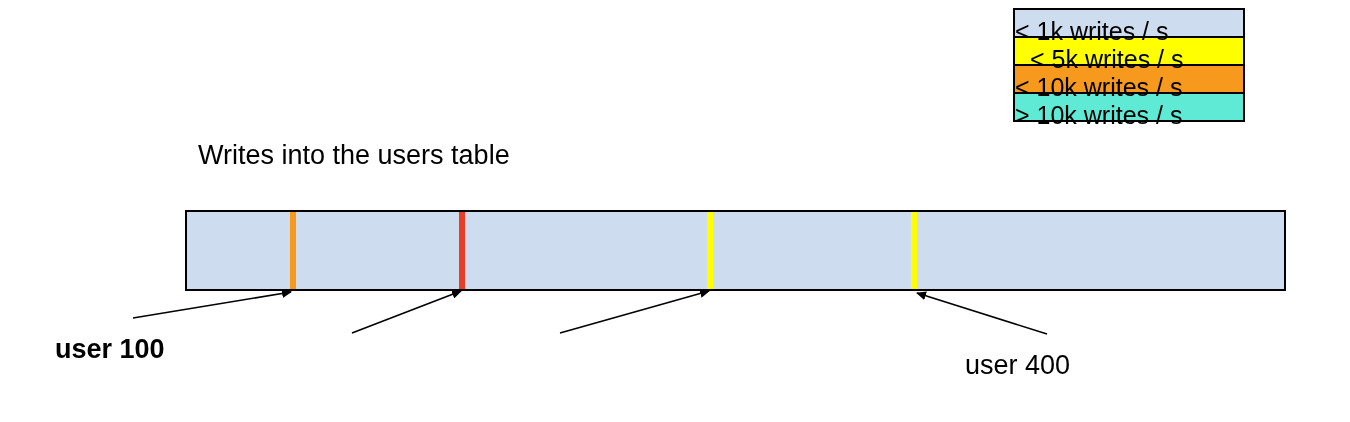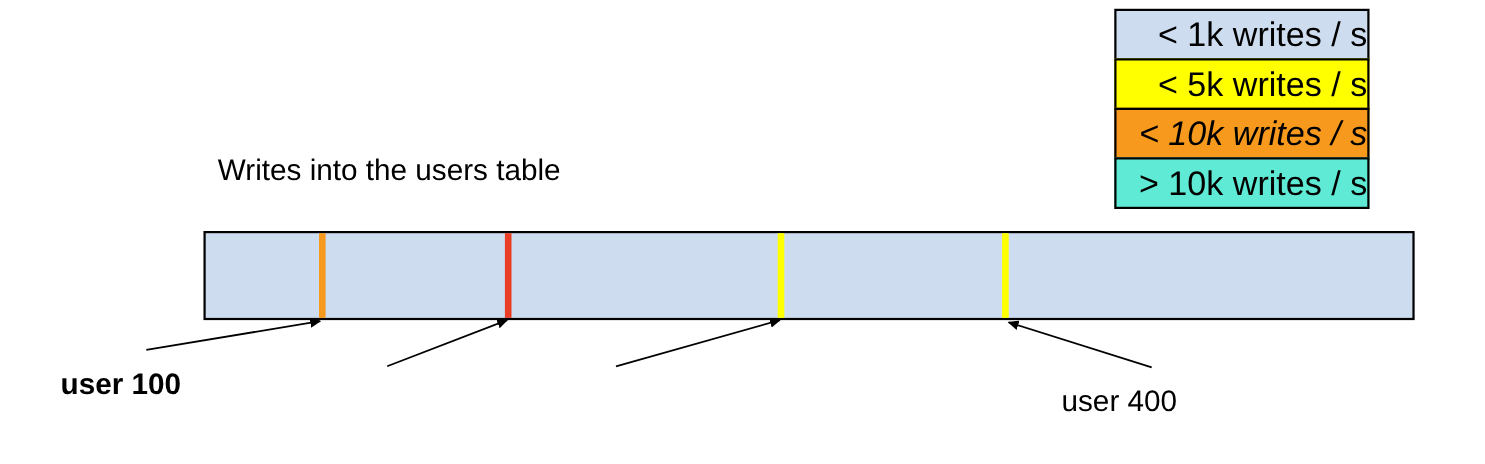--- a/index.html
+++ b/index.html
@@ -56,26 +56,26 @@
   .label-400 { left: 965px; top: 350px; }
   .legend {
     position: absolute;
     left: 1013px;
     top: 8px;
     width: 232px;
   }
   .legend-row {
     box-sizing: border-box;
     width: 232px;
-    height: 47px;
+    height: 30px;
     line-height: 43px;
     border: 2px solid #000000;
     margin-top: -2px;
-    text-align: right;
-    font-size: 31px;
+    text-align: left;
+    font-size: 25px;
     color: #000000;
     white-space: nowrap;
   }
   .legend-row:first-child { margin-top: 0; }
 </style>
 </head>
 <body>
 
 <div class="canvas">
 
@@ -98,18 +98,18 @@
     <line x1="352" y1="333" x2="461" y2="291" stroke="#000000" stroke-width="1.6" marker-end="url(#ah)"></line>
     <line x1="560" y1="333" x2="709" y2="291" stroke="#000000" stroke-width="1.6" marker-end="url(#ah)"></line>
     <line x1="1047" y1="334" x2="917" y2="293" stroke="#000000" stroke-width="1.6" marker-end="url(#ah)"></line>
   </svg>
 
   <div class="user-label label-100">user 100</div>
   <div class="user-label label-400">user 400</div>
 
   <div class="legend">
     <div class="legend-row" style="background: rgb(205, 221, 239);">&lt; 1k writes / s</div>
-    <div class="legend-row" style="background: rgb(255, 255, 0);">&lt; 5k writes / s</div>
-    <div class="legend-row" style="background: rgb(247, 153, 29); font-style: italic;">&lt; 10k writes / s</div>
+    <div class="legend-row" style="background: rgb(255, 255, 0); padding-left: 15px;">&lt; 5k writes / s</div>
+    <div class="legend-row" style="background: rgb(247, 153, 29);">&lt; 10k writes / s</div>
     <div class="legend-row" style="background: #5eead4;">&gt; 10k writes / s</div>
   </div>
 
 </div>
 
 </body></html>

